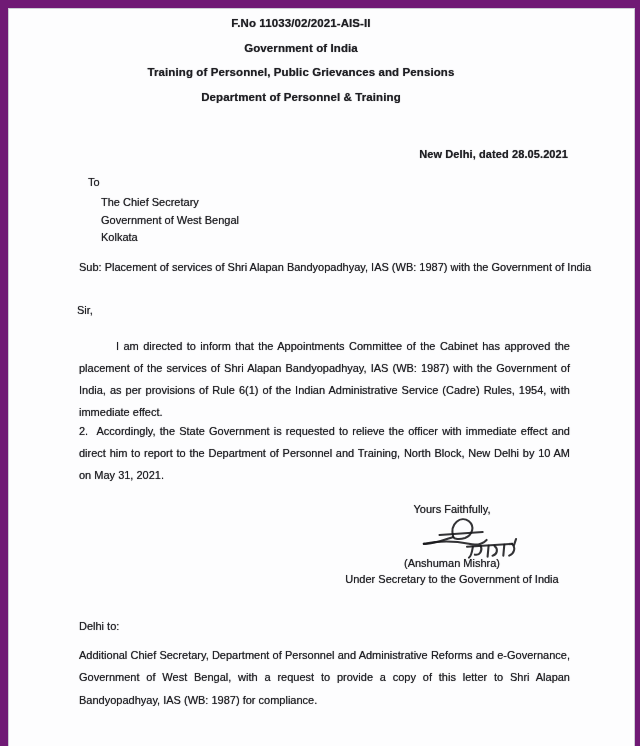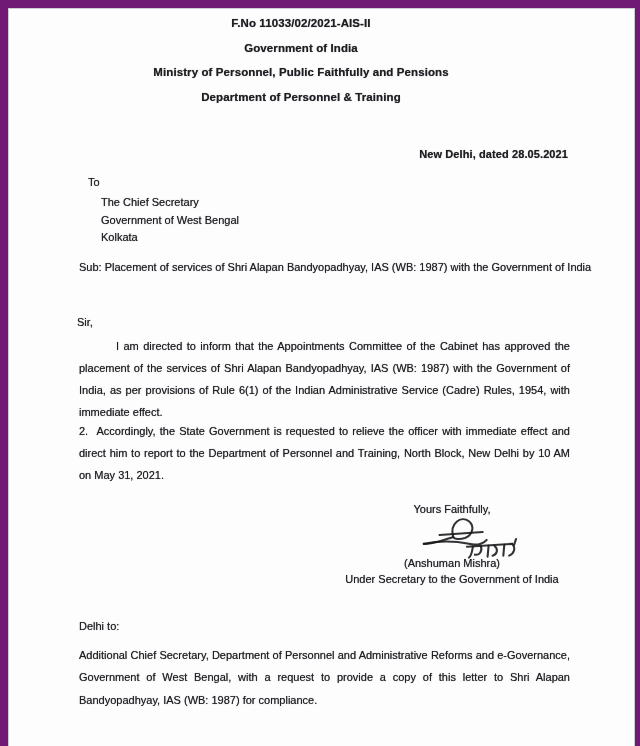--- a/index.html
+++ b/index.html
@@ -36,21 +36,21 @@
     padding-left:33px;
   }
   .to{left:79px;top:167px;}
   .addr{left:92px;top:185px;line-height:17.6px;}
   .subject{
     left:70px;top:249px;width:490px;
     line-height:18px;
     padding-left:29px;text-indent:-29px;
     text-align:justify;
   }
-  .salutation{left:68px;top:295px;margin-top:12px;}
+  .salutation{left:68px;top:295px;}
   .para{
     left:70px;width:491px;
     line-height:22px;
     text-align:justify;
   }
   .para1{top:326px;text-indent:37px;}
   .para2{top:411px;}
   .closing{left:277px;top:494px;width:332px;height:96px;text-align:center;}
   .closing .vale{position:absolute;top:0;left:0;width:100%;}
   .closing .sigwrap{position:absolute;top:10px;left:126px;width:108px;height:46px;}
@@ -67,21 +67,21 @@
 </style>
 </head>
 <body>
 
 <div class="scan">
   <div class="paper">
 
     <div class="hdr">
       <div>F.No 11033/02/2021-AIS-II</div>
       <div>Government of India</div>
-      <div>Ministry of Personnel, Public Faithfully and Pensions</div>
+      <div>Training of Personnel, Public Grievances and Pensions</div>
       <div>Department of Personnel &amp; Training</div>
     </div>
 
     <div class="dateline">New Delhi, dated 28.05.2021</div>
 
     <div class="to">To</div>
 
     <div class="addr">
       <div>The Chief Secretary</div>
       <div>Government of West Bengal</div>

